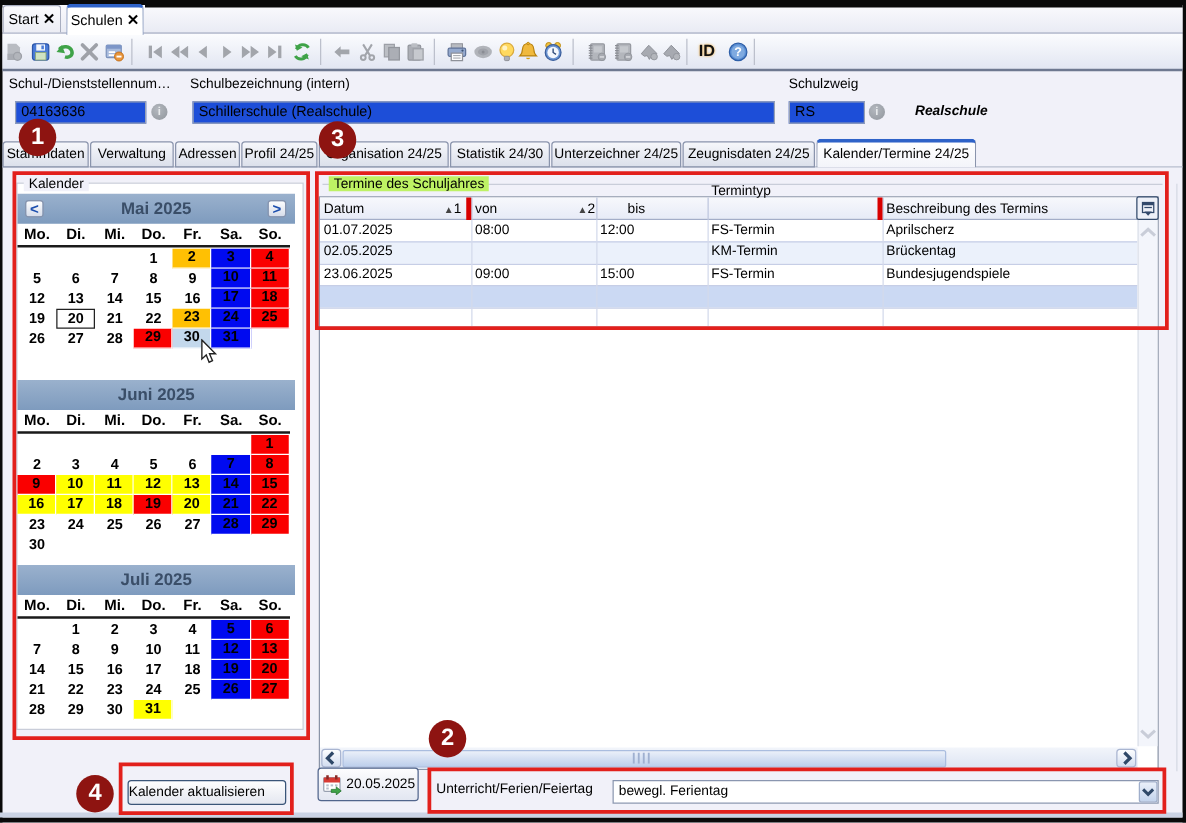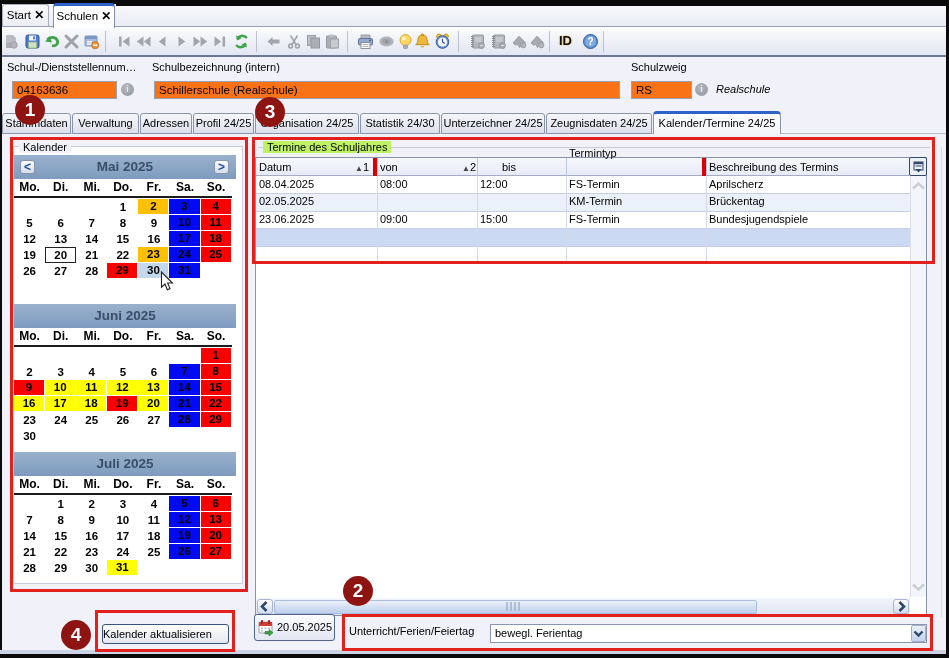--- a/index.html
+++ b/index.html
@@ -1,21 +1,21 @@
 <!DOCTYPE html>
 <html><head><meta charset="utf-8"><style>
 *{margin:0;padding:0;box-sizing:border-box}
 html,body{width:949px;height:658px}
 body{position:relative;overflow:hidden;background:#F1F1F9;font-family:"Liberation Sans",sans-serif;font-size:11px;color:#000}
 .a{position:absolute}
 .rr{position:absolute;border:3px solid #E2201C;z-index:40}
 .circ{position:absolute;width:30px;height:30px;border-radius:50%;background:#8E1411;color:#fff;font-weight:bold;font-size:19px;text-align:center;line-height:29px;z-index:50;font-family:"Liberation Sans",sans-serif}
 .ic{position:absolute;top:33px}
 .sep{position:absolute;top:31px;width:1px;height:21px;background:#BCC0CC}
-.inp{position:absolute;height:18px;background:#f97316;border:1px solid #97A1B5;padding:2px 4px;font-size:11.5px;line-height:13px}
+.inp{position:absolute;height:18px;background:#1d4ed8;border:1px solid #97A1B5;padding:2px 4px;font-size:11.5px;line-height:13px}
 .lab{position:absolute;font-size:11px;white-space:nowrap}
 .tab{position:absolute;top:113px;height:21px;background:linear-gradient(#F6F7FB,#DCE0EB);border:1px solid #8A94AC;border-radius:3px 3px 0 0;text-align:center;font-size:11px;line-height:19px;z-index:2;white-space:nowrap}
 .gc{position:absolute;width:13px;height:13px;border-radius:50%;background:radial-gradient(circle at 40% 35%,#B4B8BF,#90959C);color:#E8EAEC;font-size:9px;font-weight:bold;text-align:center;line-height:13px}
 .mh{position:absolute;left:14px;width:222px;height:24px;background:linear-gradient(#9AB1CD,#7E9BBE);text-align:center;font-weight:bold;font-size:13.5px;line-height:24px;color:#3A4E68}
 .nav{position:absolute;top:5px;width:15px;height:14px;background:linear-gradient(#FDFDFE,#D7DDEA);border:1px solid #8694AE;border-radius:3px;color:#1D4FAE;font-weight:bold;font-size:12px;line-height:12px;text-align:center}
 .dn{position:absolute;left:14px;width:219px;height:16px;display:flex;font-weight:bold;font-size:12px}
 .dn div{width:31.1px;text-align:center;line-height:15px}
 .wk{position:absolute;left:14px;width:219px;height:16px;display:flex;font-size:11.5px;font-weight:bold}
 .wk div{width:31.1px;text-align:center;line-height:16px}
 .o,.bl,.rd,.yl,.sl{border-right:1px solid #fff;border-bottom:1px solid #fff;line-height:15px!important}.o{background:#FFC003}.bl{background:#000AF0}.rd{background:#FA0000}.yl{background:#FFFF00}.sl{background:#C3D8EC}
@@ -178,21 +178,21 @@
 <div class="sep" style="left:603px"></div>
 
 <div class="lab" style="left:7px;top:61px">Schul-/Dienststellennum…</div>
 <div class="lab" style="left:152px;top:61px">Schulbezeichnung (intern)</div>
 <div class="lab" style="left:631px;top:61px">Schulzweig</div>
 <div class="inp" style="left:12px;top:81px;width:105px">04163636</div>
 <div class="inp" style="left:154px;top:81px;width:466px">Schillerschule (Realschule)</div>
 <div class="inp" style="left:631px;top:81px;width:61px">RS</div>
 <div class="gc" style="left:121px;top:83px">i</div>
 <div class="gc" style="left:695px;top:83px">i</div>
-<div class="lab" style="left:716px;top:83px;font-style:italic;font-weight:normal">Realschule</div>
+<div class="lab" style="left:732px;top:83px;font-style:italic;font-weight:bold">Realschule</div>
 
 <div class="tab" style="left:2px;width:69px">Stammdaten</div>
 <div class="tab" style="left:72px;width:67px">Verwaltung</div>
 <div class="tab" style="left:140px;width:52px">Adressen</div>
 <div class="tab" style="left:193px;width:61px">Profil 24/25</div>
 <div class="tab" style="left:255px;width:104px">Organisation 24/25</div>
 <div class="tab" style="left:360px;width:80px">Statistik 24/30</div>
 <div class="tab" style="left:441px;width:104px">Unterzeichner 24/25</div>
 <div class="tab" style="left:546px;width:106px">Zeugnisdaten 24/25</div>
 <div class="tab" style="left:653px;top:111px;width:128px;height:23px;background:linear-gradient(#FFFFFF,#F3F4FA);border-top:3px solid #2E62C8;border-bottom:none;border-radius:4px 4px 0 0;line-height:18px;z-index:3">Kalender/Termine 24/25</div>
@@ -412,21 +412,21 @@
 <div class="a" style="left:256px;top:228px;width:654px;height:18px;background:#CBD9F3"></div>
 <div class="a" style="left:256px;top:193px;width:654px;height:1px;background:#C6CEE6"></div>
 <div class="a" style="left:256px;top:211px;width:654px;height:1px;background:#C6CEE6"></div>
 <div class="a" style="left:256px;top:228px;width:654px;height:1px;background:#C6CEE6"></div>
 <div class="a" style="left:256px;top:246px;width:654px;height:1px;background:#C6CEE6"></div>
 <div class="a" style="left:256px;top:261px;width:654px;height:1px;background:#C6CEE6"></div>
 <div class="a" style="left:377px;top:176px;width:1px;height:85px;background:#D4DAEC"></div>
 <div class="a" style="left:477px;top:176px;width:1px;height:85px;background:#D4DAEC"></div>
 <div class="a" style="left:566px;top:176px;width:1px;height:85px;background:#D4DAEC"></div>
 <div class="a" style="left:706px;top:176px;width:1px;height:85px;background:#D4DAEC"></div>
-<div class="gt" style="left:259px;top:176px">08.04.2025</div>
+<div class="gt" style="left:259px;top:176px">01.07.2025</div>
 <div class="gt" style="left:380px;top:176px">08:00</div>
 <div class="gt" style="left:480px;top:176px">12:00</div>
 <div class="gt" style="left:569px;top:176px">FS-Termin</div>
 <div class="gt" style="left:709px;top:176px">Aprilscherz</div>
 <div class="gt" style="left:259px;top:193px">02.05.2025</div>
 <div class="gt" style="left:569px;top:193px">KM-Termin</div>
 <div class="gt" style="left:709px;top:193px">Brückentag</div>
 <div class="gt" style="left:259px;top:211px">23.06.2025</div>
 <div class="gt" style="left:380px;top:211px">09:00</div>
 <div class="gt" style="left:480px;top:211px">15:00</div>

